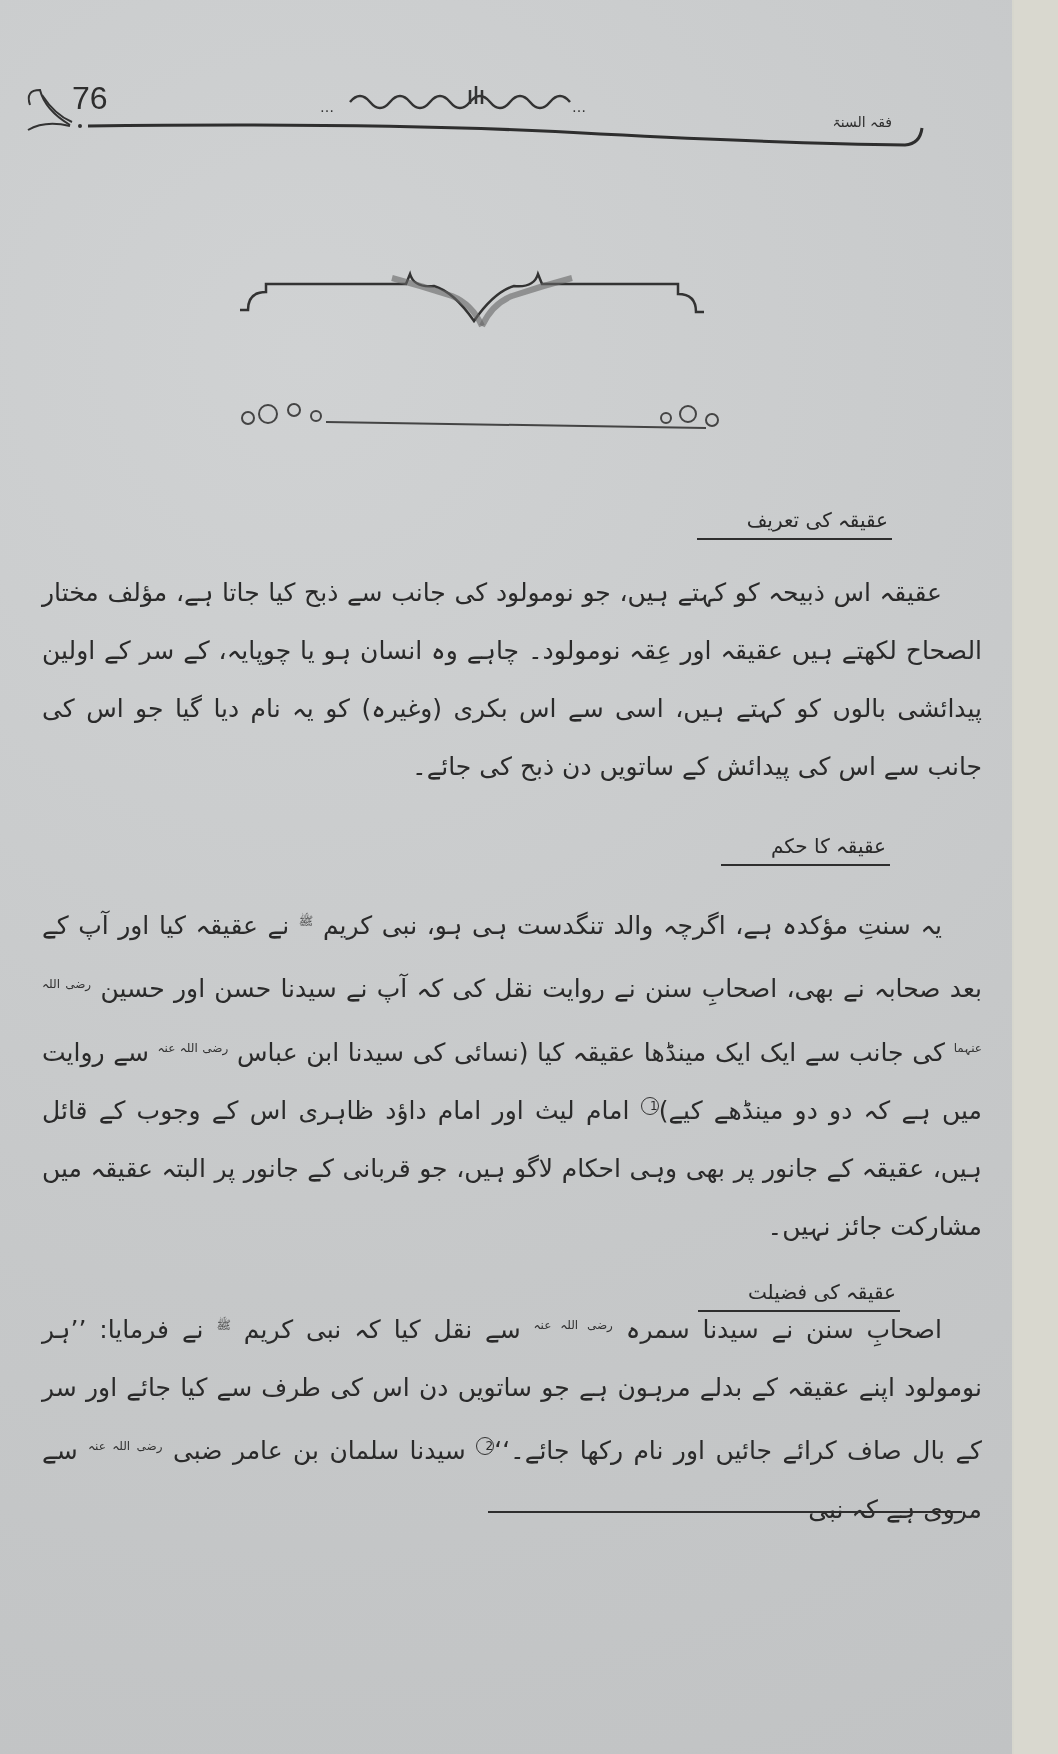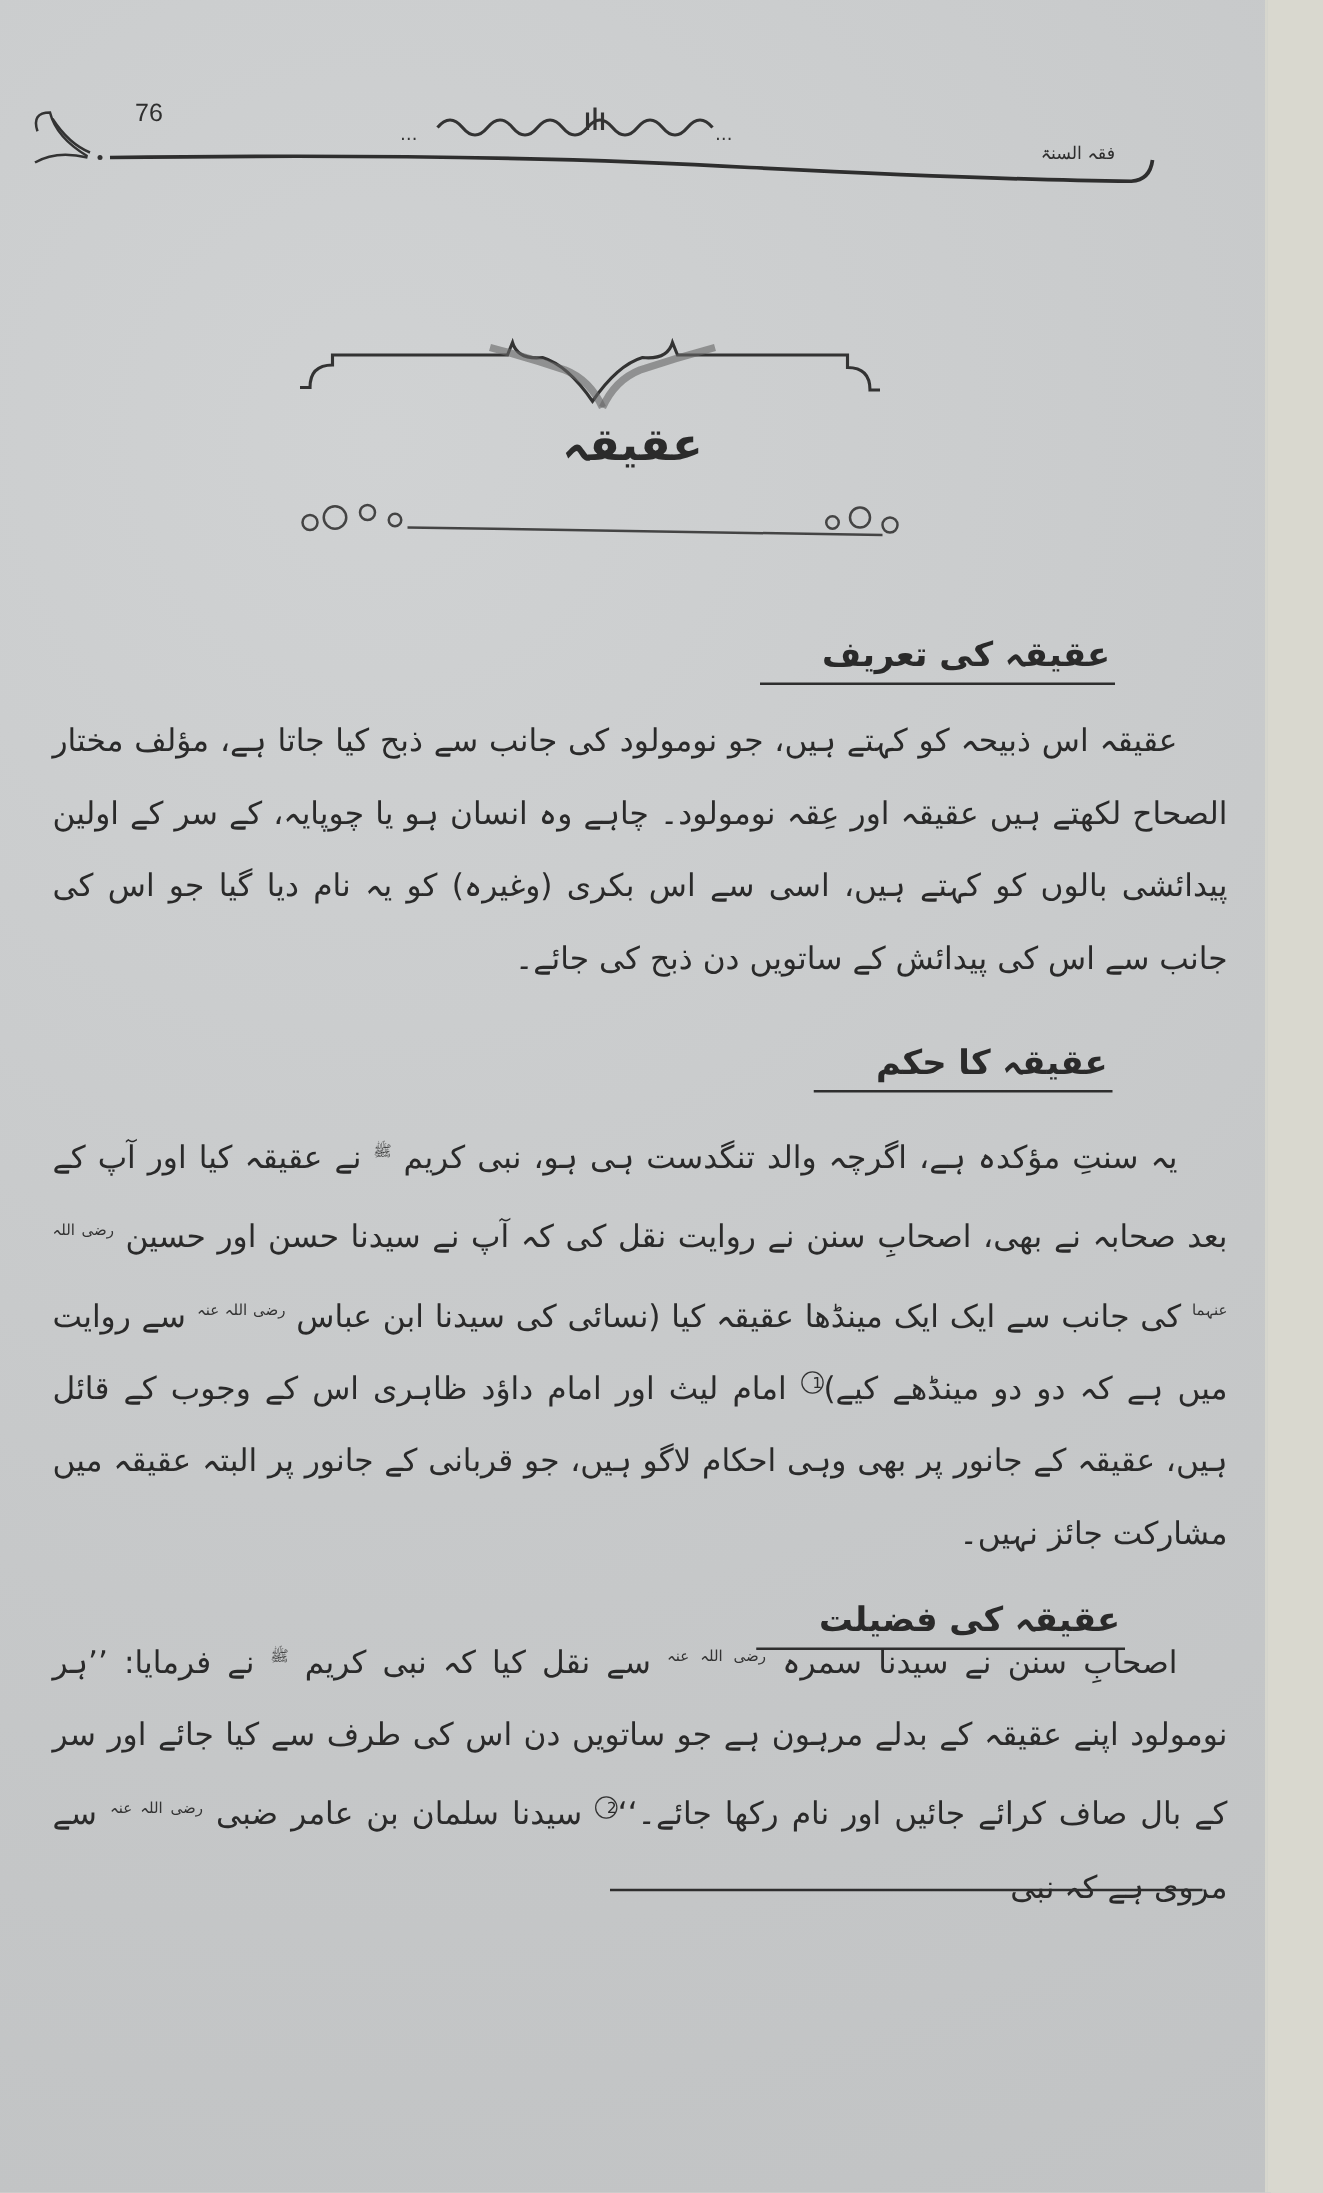--- a/index.html
+++ b/index.html
@@ -12,41 +12,41 @@
     .page {
       position: absolute; left: 0; top: 0;
       width: 1012px; height: 1754px;
       background: #c9cbcc;
       background-image: radial-gradient(circle at 30% 20%, #d0d2d3 0%, #c6c8c9 60%, #c1c3c4 100%);
       border-right: 2px solid #d6d6cd;
     }
     .running-head { position: absolute; left: 0; top: 60px; width: 1012px; height: 100px; }
     .page-number {
       position: absolute; left: 72px; top: 80px;
-      font-family: "Liberation Sans", sans-serif; font-size: 20px; color: #2e2e2e; margin-left: 36px;
+      font-family: "Liberation Sans", sans-serif; font-size: 32px; color: #2e2e2e;
     }
     .book-title {
       position: absolute; right: 120px; top: 112px;
       font-size: 14px; color: #2e2e2e; direction: rtl;
     }
     .chapter-frame { position: absolute; left: 236px; top: 260px; width: 490px; }
     .chapter-title {
       position: absolute; left: 0; width: 1012px; top: 335px; text-align: center;
       font-size: 36px; font-weight: bold; color: #2b2b2b; direction: rtl;
     }
     .text-block {
       position: absolute; left: 42px; width: 940px;
       direction: rtl; text-align: justify; text-align-last: right;
       color: #2a2a2a; font-size: 25px; line-height: 58px;
     }
     .text-block p { margin: 0; }
     .text-block p .indent { display: inline-block; width: 40px; }
     .section-heading {
       position: absolute; direction: rtl;
-      font-size: 27px; font-weight: bold; color: #2a2a2a;
+      font-size: 20px; font-weight: normal; color: #2a2a2a;
       border-bottom: 2px solid #2e2e2e; padding: 0 4px 6px 50px;
       text-align: right;
     }
     .fn-ref {
       display: inline-block; font-size: 12px; width: 16px; height: 16px; line-height: 16px;
       border: 1px solid #333; border-radius: 50%; text-align: center; vertical-align: super;
       font-family: "DejaVu Sans", sans-serif;
     }
     .honorific { font-size: 12px; vertical-align: super; color: #333; }
     .footnote-rule {
@@ -105,21 +105,20 @@
           <circle cx="32" cy="154" r="9"></circle>
           <circle cx="58" cy="150" r="6"></circle>
           <circle cx="80" cy="156" r="5"></circle>
         <path d="M90 162 L470 168"></path>
         <circle cx="430" cy="158" r="5"></circle>
           <circle cx="452" cy="154" r="8"></circle>
           <circle cx="476" cy="160" r="6"></circle>
       </g>
     </svg>
   </div>
-  <div class="chapter-title">عقیقہ</div>
 
   <div class="section-heading" style="right:120px; top:508px;">عقیقہ کی تعریف</div>
   <div class="text-block" style="top:564px;">
     <p><span class="indent"></span><span>عقیقہ اس ذبیحہ کو کہتے ہیں، جو نومولود کی جانب سے ذبح کیا جاتا ہے، مؤلف مختار الصحاح لکھتے ہیں عقیقہ اور عِقہ نومولود۔ چاہے وہ انسان ہو یا چوپایہ، کے سر کے اولین پیدائشی بالوں کو کہتے ہیں، اسی سے اس بکری (وغیرہ) کو یہ نام دیا گیا جو اس کی جانب سے اس کی پیدائش کے ساتویں دن ذبح کی جائے۔</span></p>
   </div>
 
   <div class="section-heading" style="right:122px; top:834px;">عقیقہ کا حکم</div>
   <div class="text-block" style="top:892px;">
     <p><span class="indent"></span><span>یہ سنتِ مؤکدہ ہے، اگرچہ والد تنگدست ہی ہو، نبی کریم</span> <span class="honorific">ﷺ</span> <span>نے عقیقہ کیا اور آپ کے بعد صحابہ نے بھی، اصحابِ سنن نے روایت نقل کی کہ آپ نے سیدنا حسن اور حسین</span> <span class="honorific">رضی اللہ عنہما</span> <span>کی جانب سے ایک ایک مینڈھا عقیقہ کیا (نسائی کی سیدنا ابن عباس</span> <span class="honorific">رضی اللہ عنہ</span> <span>سے روایت میں ہے کہ دو دو مینڈھے کیے)</span><span class="fn-ref">1</span> <span>امام لیث اور امام داؤد ظاہری اس کے وجوب کے قائل ہیں، عقیقہ کے جانور پر بھی وہی احکام لاگو ہیں، جو قربانی کے جانور پر البتہ عقیقہ میں مشارکت جائز نہیں۔</span></p>
   </div>

